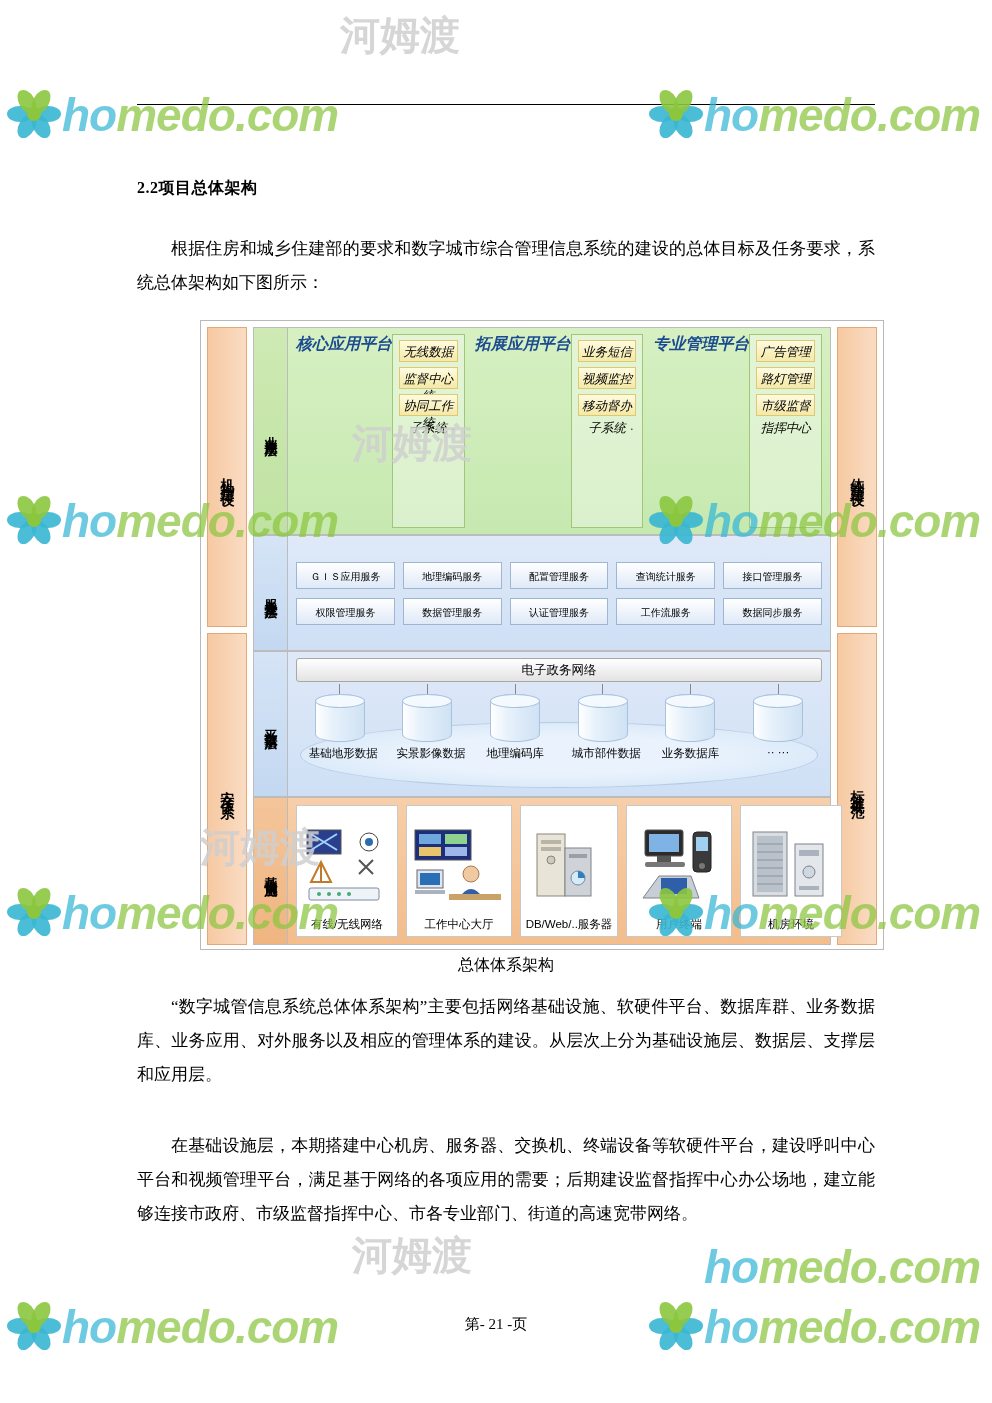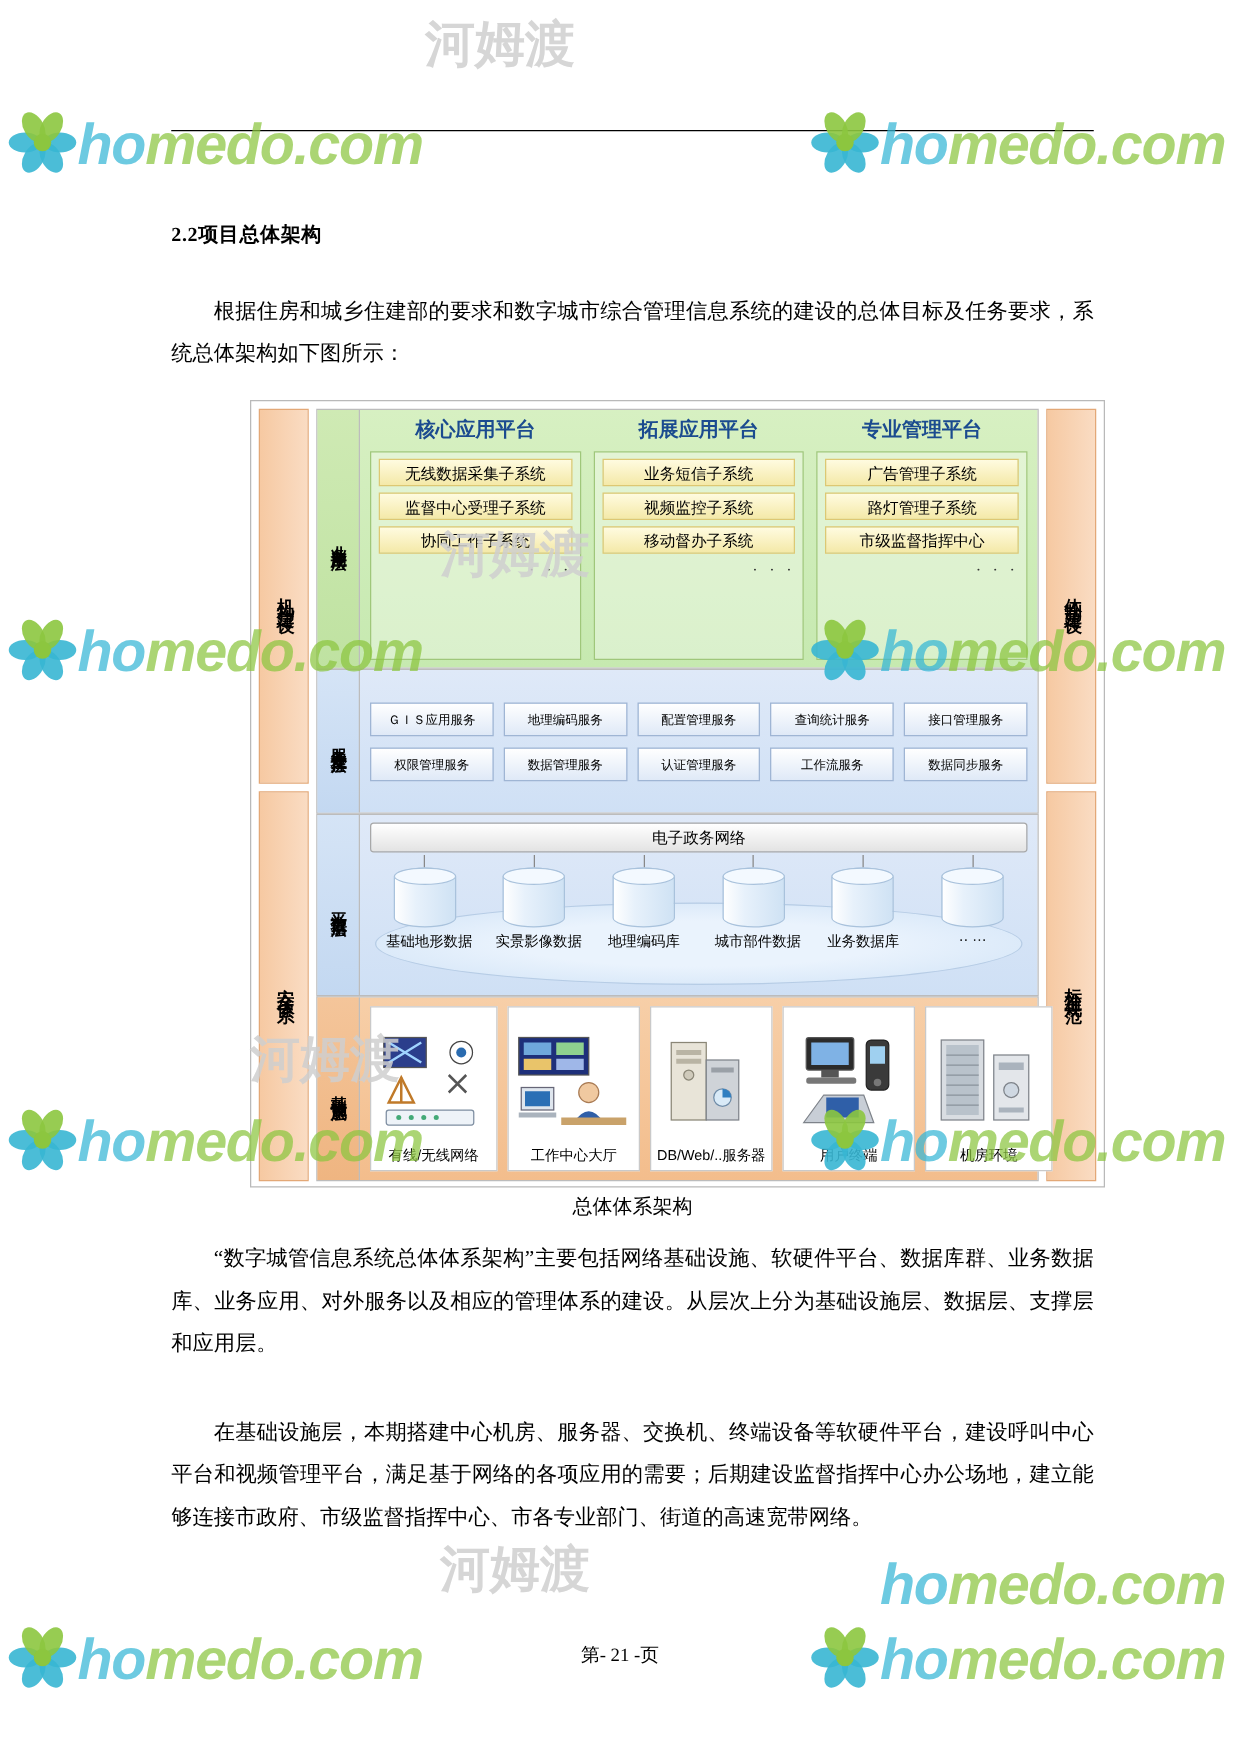--- a/index.html
+++ b/index.html
@@ -36,21 +36,21 @@
   .layer{position:absolute;left:0;right:0;box-sizing:border-box;border:1px solid #bcbcbc;}
   .layer-label{position:absolute;left:0;top:0;bottom:0;width:34px;display:flex;align-items:center;justify-content:center;
        box-sizing:border-box;border-right:1px solid #bcbcbc;}
   .layer-label span{writing-mode:vertical-rl;font-size:13px;font-weight:bold;letter-spacing:2px;}
 
   
   #appLayer{top:0;height:208px;background:linear-gradient(to bottom,#d7f0c2,#c6e9b0);}
   #appLayer .layer-label{background:linear-gradient(to bottom,#cfeab4,#bfe2a1);}
   .app-body{position:absolute;left:34px;right:0;top:0;bottom:0;padding:6px 8px;box-sizing:border-box;
         display:flex;gap:10px;justify-content:space-between;}
-  .app-col{flex:1;display:flex;flex-direction:column;}
+  .app-col{flex:1;display:flex;flex-direction:row;font-style:italic;}
   .app-col-title{text-align:center;font-size:16px;font-weight:bold;color:#1b4b8f;margin-bottom:6px;font-family:"Liberation Sans",sans-serif;}
   .app-col-box{flex:1;border:1px solid #9fc77a;background:rgba(255,255,255,.35);padding:5px 6px;box-sizing:border-box;
         display:flex;flex-direction:column;gap:5px;align-items:flex-end;}
   .sys-btn{width:100%;height:22px;line-height:22px;text-align:center;font-size:12.5px;
         background:linear-gradient(to bottom,#fffbe0,#f4e9a8);border:1px solid #ddc873;color:#000;
         font-family:"Liberation Sans",sans-serif;box-sizing:border-box;}
   .dots{font-size:13px;letter-spacing:3px;color:#333;}
 
   
   #svcLayer{top:208px;height:116px;background:linear-gradient(to bottom,#dfe9f8,#cfe0f5);}

